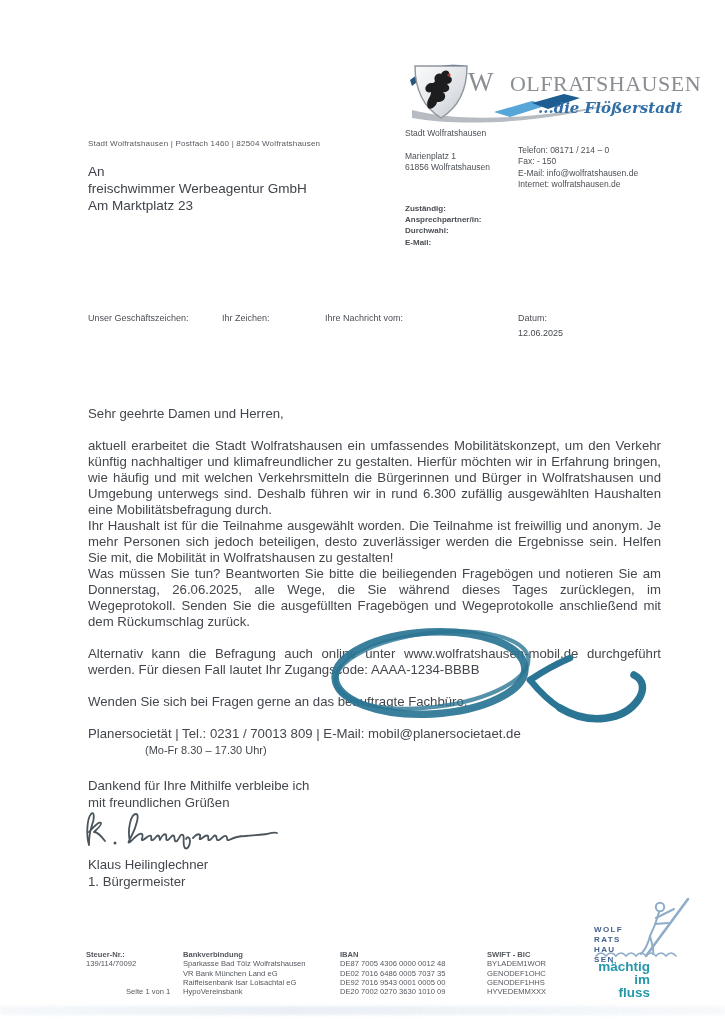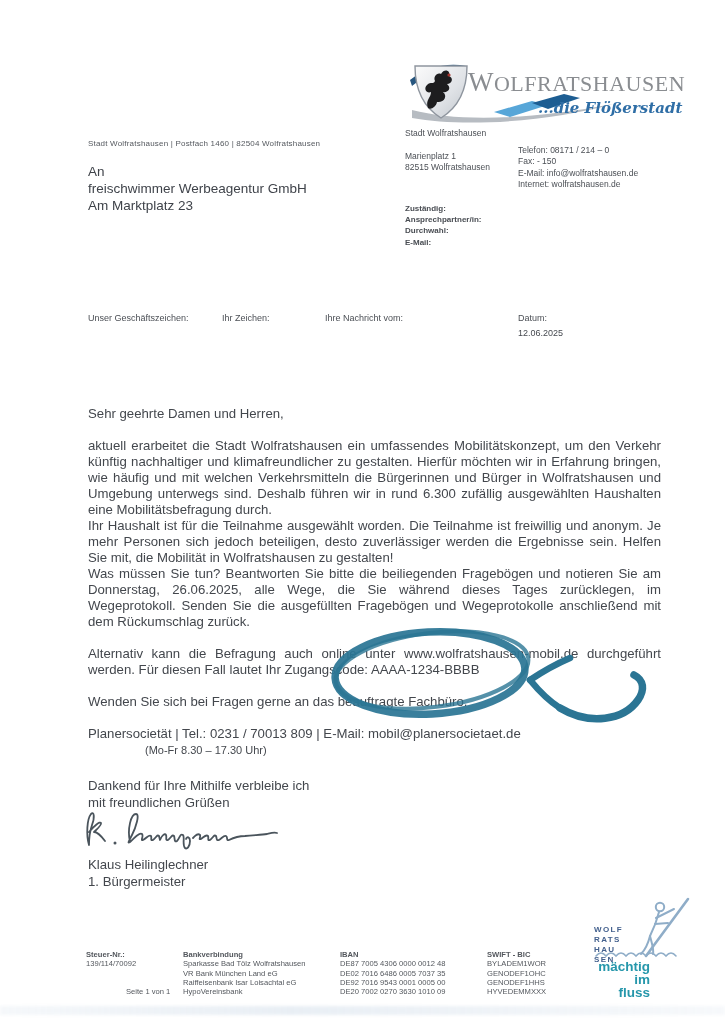--- a/index.html
+++ b/index.html
@@ -5,21 +5,21 @@
   html,body{margin:0;padding:0;background:#ffffff;}
   .page{position:relative;width:725px;height:1024px;background:#ffffff;overflow:hidden;
         font-family:"Liberation Sans",sans-serif;color:#45494f;}
   .abs{position:absolute;}
 
   
   .logo-wrap{left:408px;top:58px;width:310px;height:76px;}
   .wordmark{position:absolute;left:60px;top:9px;font-family:"Liberation Serif",serif;
             color:#8a8d91;letter-spacing:.5px;white-space:nowrap;}
   .wordmark .initial{font-size:27px;}
-  .wordmark .rest{font-size:22px;}
+  .wordmark .rest{font-size:22px;margin-left:16px;}
   .tagline{position:absolute;left:130px;top:41px;font-family:"DejaVu Serif",serif;
            font-style:italic;font-weight:bold;font-size:15px;color:#2f6ea6;white-space:nowrap;}
 
   .sender-line{left:88px;top:139px;font-size:8px;color:#55595f;letter-spacing:.2px;}
   .recipient{left:88px;top:163px;font-size:13.5px;line-height:17.2px;color:#3f434a;}
 
   .c-col{font-size:8.5px;line-height:11.3px;color:#4b4f55;}
   .c-a{left:405px;top:128px;}
   .c-b{left:518px;top:145px;}
   .c-a .gap{height:11.3px;}
@@ -84,21 +84,21 @@
   <div class="abs recipient">
     <div>An</div>
     <div>freischwimmer Werbeagentur GmbH</div>
     <div>Am Marktplatz 23</div>
   </div>
 
   <div class="abs c-col c-a">
     <div>Stadt Wolfratshausen</div>
     <div class="gap"></div>
     <div>Marienplatz 1</div>
-    <div>82515 Wolfratshausen</div>
+    <div>61856 Wolfratshausen</div>
   </div>
   <div class="abs c-col c-b">
     <div>Telefon: 08171 / 214 – 0</div>
     <div>Fax: - 150</div>
     <div>E-Mail: info@wolfratshausen.de</div>
     <div>Internet: wolfratshausen.de</div>
   </div>
   <div class="abs zust">
     <div>Zuständig:</div>
     <div>Ansprechpartner/in:</div>

